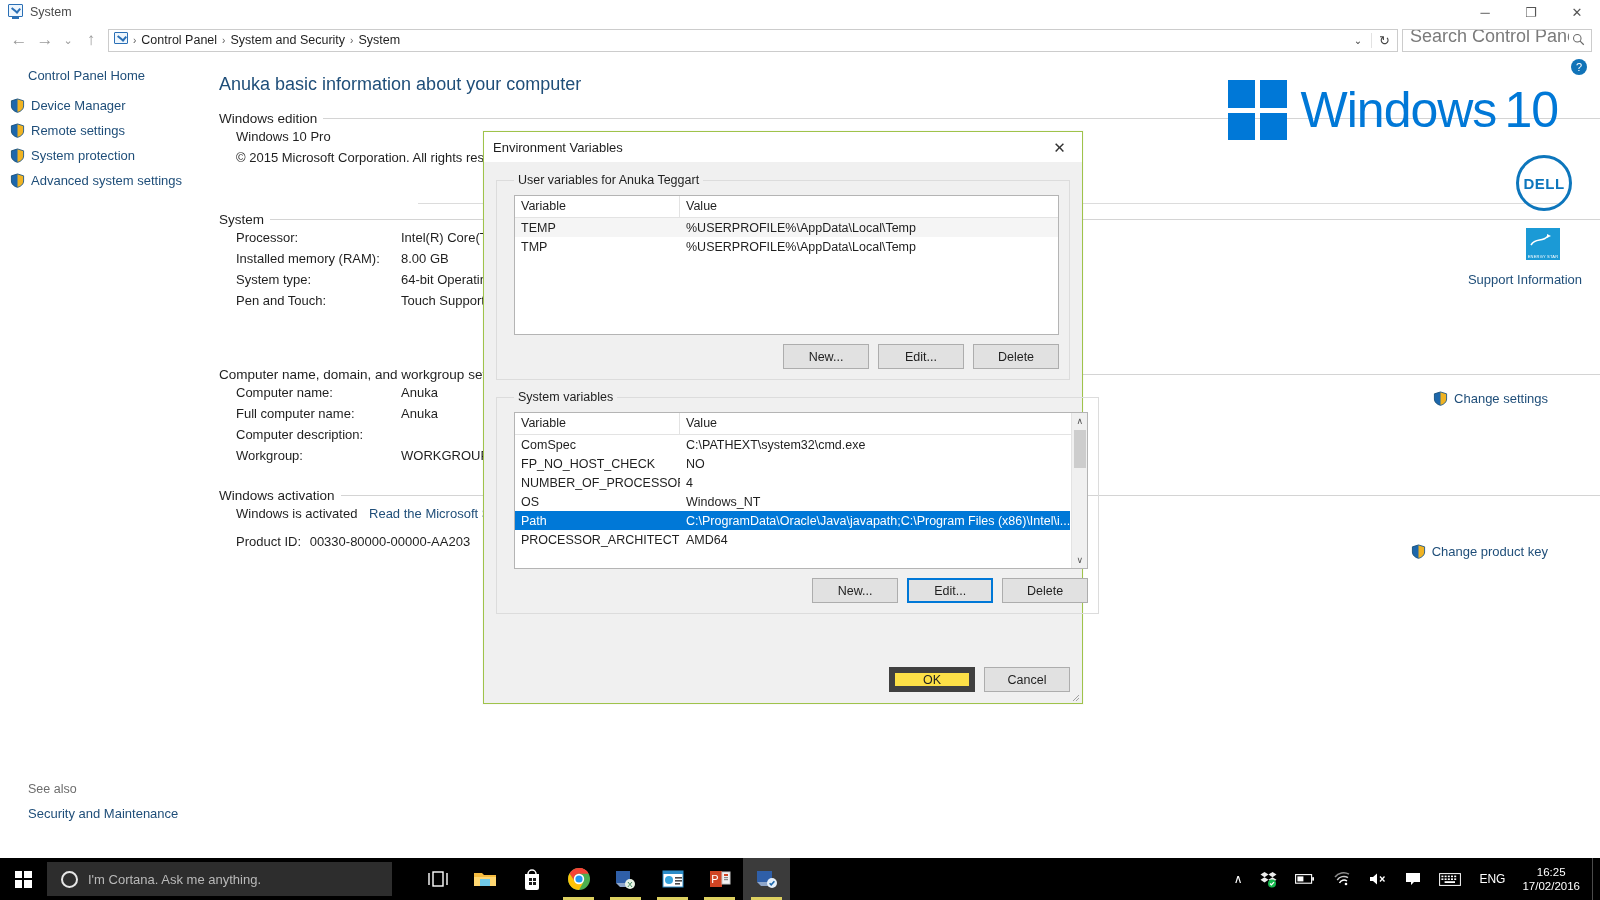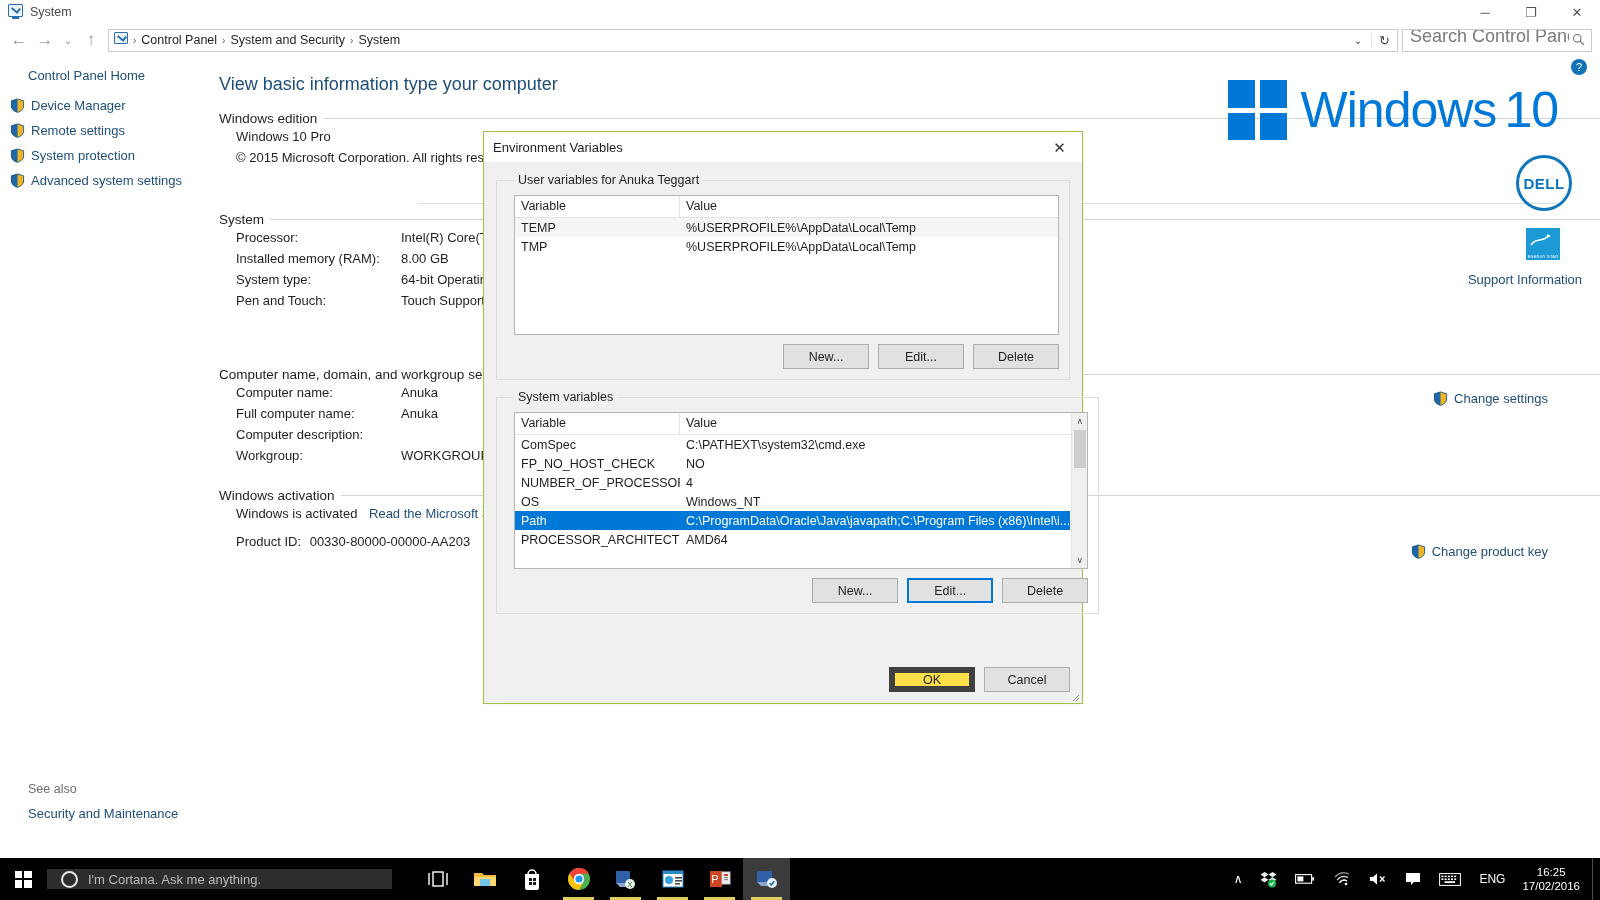--- a/index.html
+++ b/index.html
@@ -144,21 +144,21 @@
   .btn.default { border: 6px solid #404040; background: #fde047; text-align: center; }
   .dlg-footer { position: absolute; right: 12px; bottom: 12px; display: flex; gap: 9px; }
   .resize-grip { position: absolute; right: 2px; bottom: 2px; width: 10px; height: 10px; }
 
   
   .taskbar { position: absolute; left: 0; bottom: 0; width: 1600px; height: 42px; background: #000000;
      display: flex; align-items: center; }
   .start-btn { width: 46px; height: 42px; display:flex; align-items:center; justify-content:center; }
   .winicon-sm { width: 17px; height: 17px; display:grid; grid-template-columns:1fr 1fr; grid-template-rows:1fr 1fr; gap:2px;}
   .winicon-sm i { background:#fff; }
-  .cortana { width: 345px; height: 20px; background: #2d2d2d; display:flex; align-items:center; margin-left: 1px;}
+  .cortana { width: 345px; height: 34px; background: #2d2d2d; display:flex; align-items:center; margin-left: 1px;}
   .cortana-ring { width: 17px; height: 17px; border: 2px solid #e6e6e6; border-radius: 50%; margin: 0 10px 0 14px; }
   .cortana-text { font-size: 13px; color: #b9b9b9; }
   .tb-icons { display: flex; align-items: center; margin-left: 22px; }
   .tb-ico { width: 47px; height: 42px; display:flex; align-items:center; justify-content:center; position:relative;}
   .tb-ico.active { background: #3b3b3b; }
   .tb-ico .under { position:absolute; bottom:0; left: 8px; right: 8px; height: 3px; background: #ddd060; }
   .tray { position: absolute; right: 0; bottom: 0; height: 42px; display:flex; align-items:center; }
   .tray-item { padding: 0 9px; color: #fff; font-size: 12px; display:flex; align-items:center; height:42px;}
   .clock { text-align: center; line-height: 1.25; font-size: 11.5px; color: #fff; padding: 0 12px 0 8px; }
   .showdesk { width: 8px; height: 42px; border-left: 1px solid #4a4a4a; }
@@ -257,21 +257,21 @@
         </svg>
         <span class="side-label">Advanced system settings</span>
       </div>
     </div>
   </div>
 
   <div class="see-also">See also</div>
   <div class="see-also-link">Security and Maintenance</div>
 
   <div class="main">
-    <div class="page-title">View basic information type your computer</div>
+    <div class="page-title">Anuka basic information about your computer</div>
 
     <div class="group-head" style="margin-top:16px">
       <span class="gh-text">Windows edition</span>
       <span class="gh-rule"></span>
     </div>
     <div class="plain">Windows 10 Pro</div>
     <div class="plain">© 2015 Microsoft Corporation. All rights reserved.</div>
 
     <div class="group-head" style="margin-top:44px">
       <span class="gh-text">System</span>

